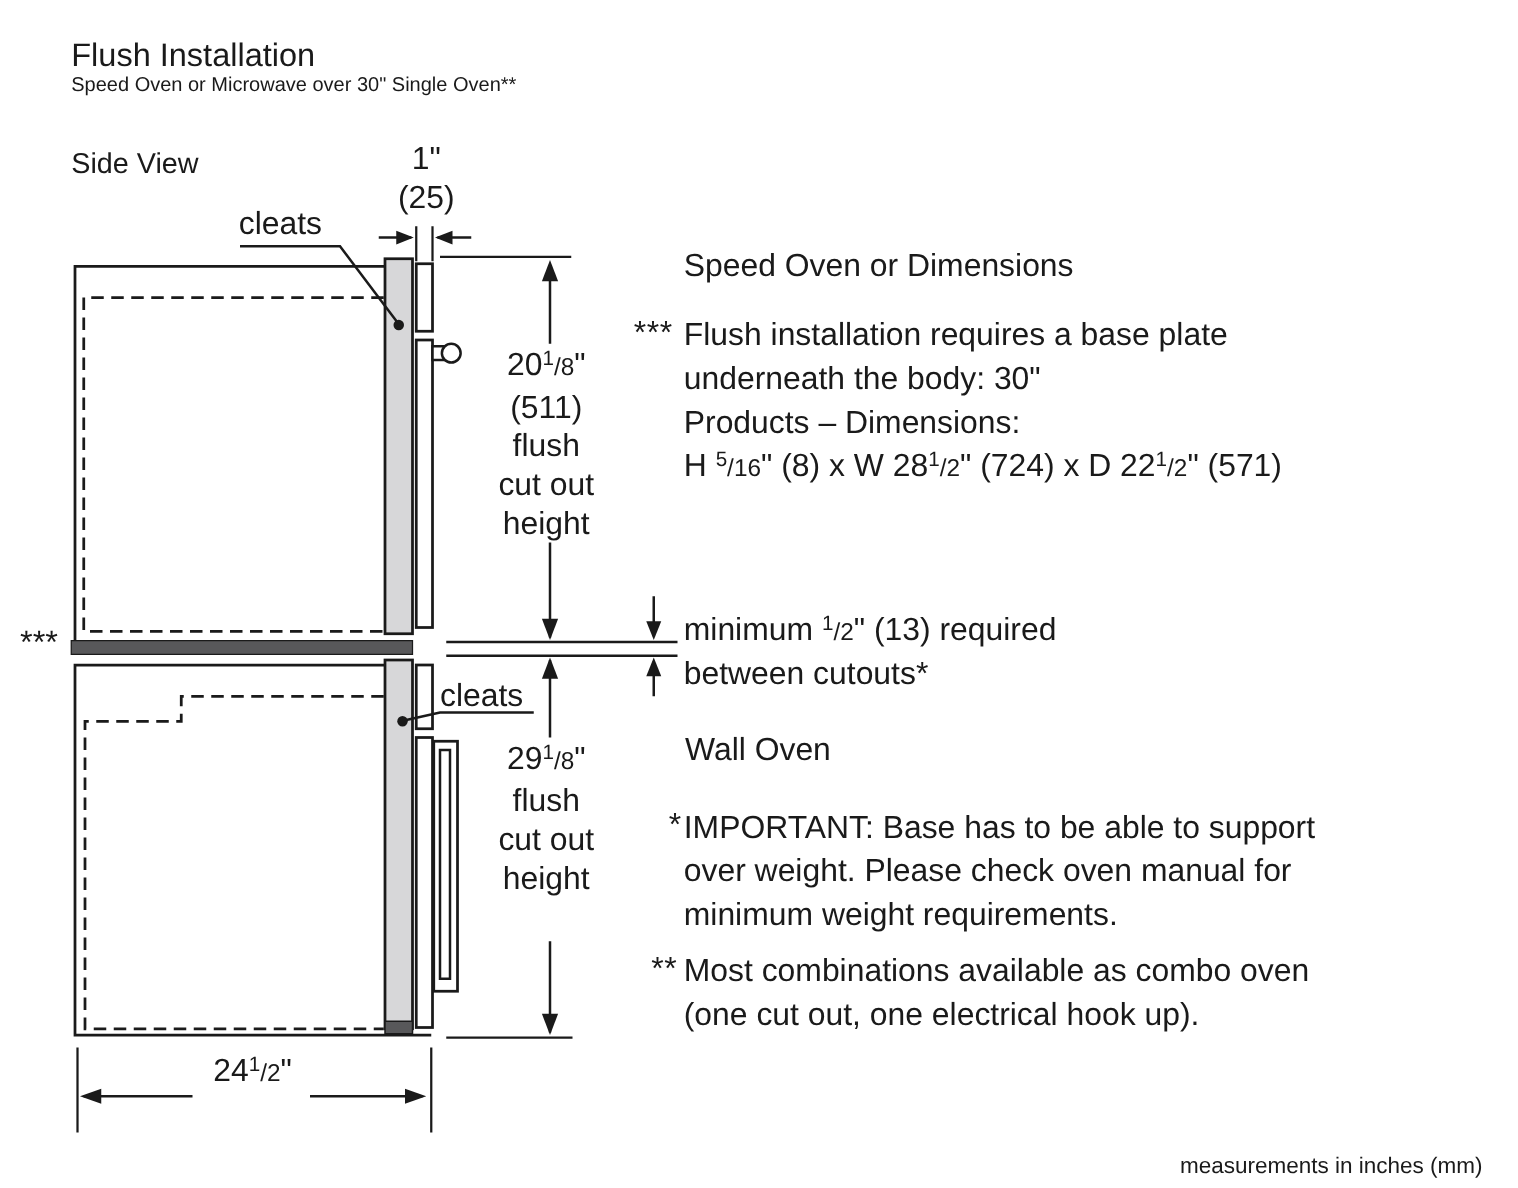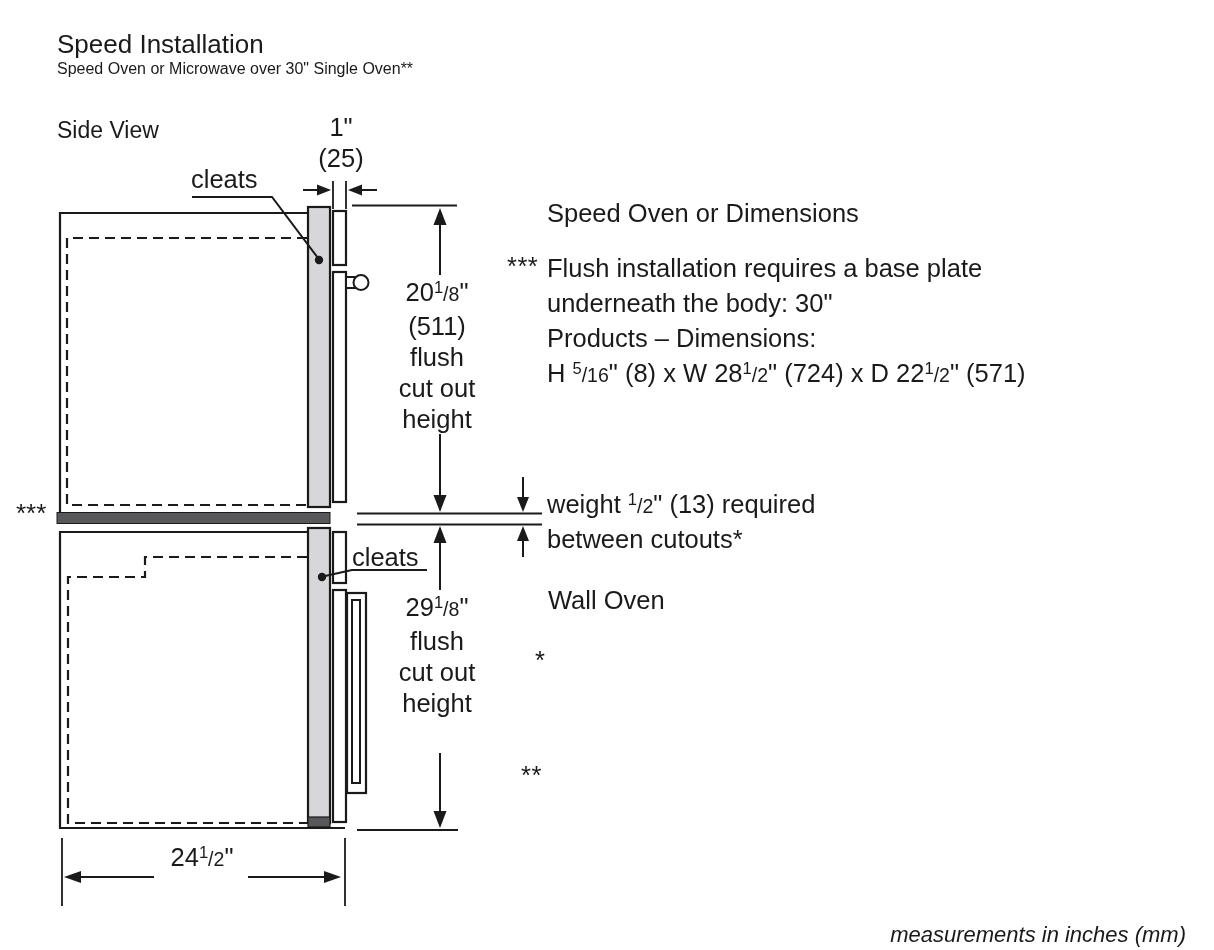--- a/index.html
+++ b/index.html
@@ -120,21 +120,21 @@
       <polygon points="440,512 433.5,495 446.5,495"></polygon>
       <polygon points="523,512 517,497 529,497"></polygon>
       <polygon points="523,526 517,541 529,541"></polygon>
       <polygon points="440,526 433.5,543 446.5,543"></polygon>
       <polygon points="440,828 433.5,811 446.5,811"></polygon>
       <polygon points="64,877 81,871 81,883"></polygon>
       <polygon points="341,877 324,871 324,883"></polygon>
     </g>
   </svg>
 
-  <div class="t" style="left:57px; top:29px; font-size:26px;">Speed Installation</div>
+  <div class="t" style="left:57px; top:29px; font-size:26px;">Flush Installation</div>
   <div class="t" style="left:57px; top:60px; font-size:16px;">Speed Oven or Microwave over 30" Single Oven**</div>
 
   <div class="t" style="left:57px; top:117px; font-size:23px;">Side View</div>
 
   <div class="t dimblock" style="left:300px; top:112px; width:82px;">
     <div>1"</div>
     <div>(25)</div>
   </div>
 
   <div class="t" style="left:191px; top:164px;">cleats</div>
@@ -175,26 +175,35 @@
     <div class="rline">Flush installation requires a base plate</div>
     <div class="rline">underneath the body: 30"</div>
     <div class="rline">Products – Dimensions:</div>
     <div class="rline">
       <span>H </span><span class="fn">5</span><span class="fd">/16</span><span>" (8) x W 28</span><span class="fn">1</span><span class="fd">/2</span><span>" (724) x D 22</span><span class="fn">1</span><span class="fd">/2</span><span>" (571)</span>
     </div>
   </div>
 
   <div class="t" style="left:547px; top:487px;">
     <div class="rline">
-      <span>weight </span><span class="fn">1</span><span class="fd">/2</span><span>" (13) required</span>
+      <span>minimum </span><span class="fn">1</span><span class="fd">/2</span><span>" (13) required</span>
     </div>
     <div class="rline">between cutouts*</div>
   </div>
 
   <div class="t" style="left:548px; top:585px;">Wall Oven</div>
 
   <div class="t marker" style="left:535px; top:645px;">*</div>
+  <div class="t" style="left:547px; top:645px;">
+    <div class="rline">IMPORTANT: Base has to be able to support</div>
+    <div class="rline">over weight. Please check oven manual for</div>
+    <div class="rline">minimum weight requirements.</div>
+  </div>
 
   <div class="t marker" style="left:521px; top:760px;">**</div>
-
-  <div class="t" style="right:28px; top:922px; font-size:22px;font-style:italic;">measurements in inches (mm)</div>
+  <div class="t" style="left:547px; top:760px;">
+    <div class="rline">Most combinations available as combo oven</div>
+    <div class="rline">(one cut out, one electrical hook up).</div>
+  </div>
+
+  <div class="t" style="right:28px; top:922px; font-size:18px;">measurements in inches (mm)</div>
 
 </div>
 
 </body></html>

